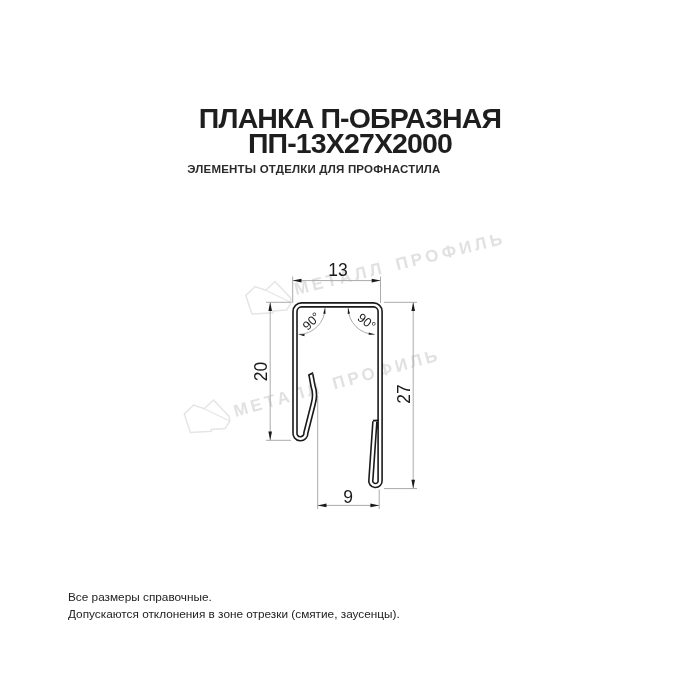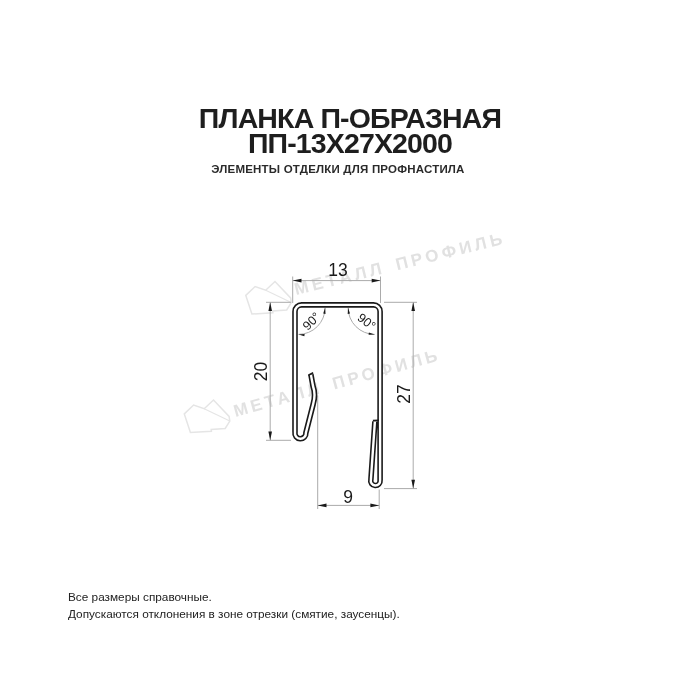--- a/index.html
+++ b/index.html
@@ -1,21 +1,21 @@
 <!DOCTYPE html>
 <html><head>
 <meta charset="utf-8">
 <style>
   html,body{margin:0;padding:0;}
   body{width:700px;height:700px;background:#ffffff;position:relative;overflow:hidden;filter:grayscale(1);
        font-family:"Liberation Sans", sans-serif;}
   .title{position:absolute;left:0;top:106px;width:700px;text-align:center;
          font-weight:bold;font-size:28.5px;line-height:25.3px;color:#1e1e1e;letter-spacing:-0.85px;}
   .subtitle{position:absolute;left:0;top:162.5px;width:628px;text-align:center;
-         font-weight:bold;font-size:11.5px;color:#2a2a2a;letter-spacing:0.2px;margin-left:24px;}
+         font-weight:bold;font-size:11.5px;color:#2a2a2a;letter-spacing:0.2px;}
   .footer{position:absolute;left:68px;top:589px;font-size:11.8px;color:#222;line-height:17.3px;}
   svg{position:absolute;left:0;top:0;}
 </style>
 </head>
 <body>
 
 <div class="title">ПЛАНКА П-ОБРАЗНАЯ<br>ПП-13Х27Х2000</div>
 
 <div class="subtitle">ЭЛЕМЕНТЫ ОТДЕЛКИ ДЛЯ ПРОФНАСТИЛА</div>
 

